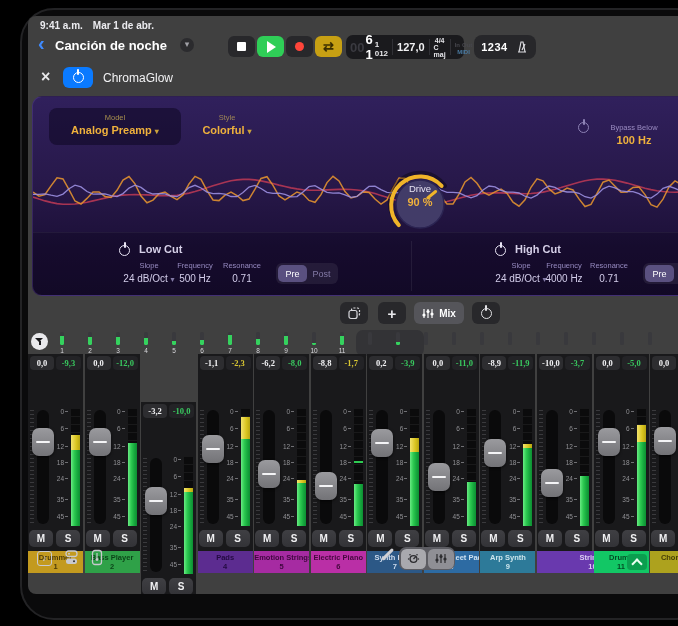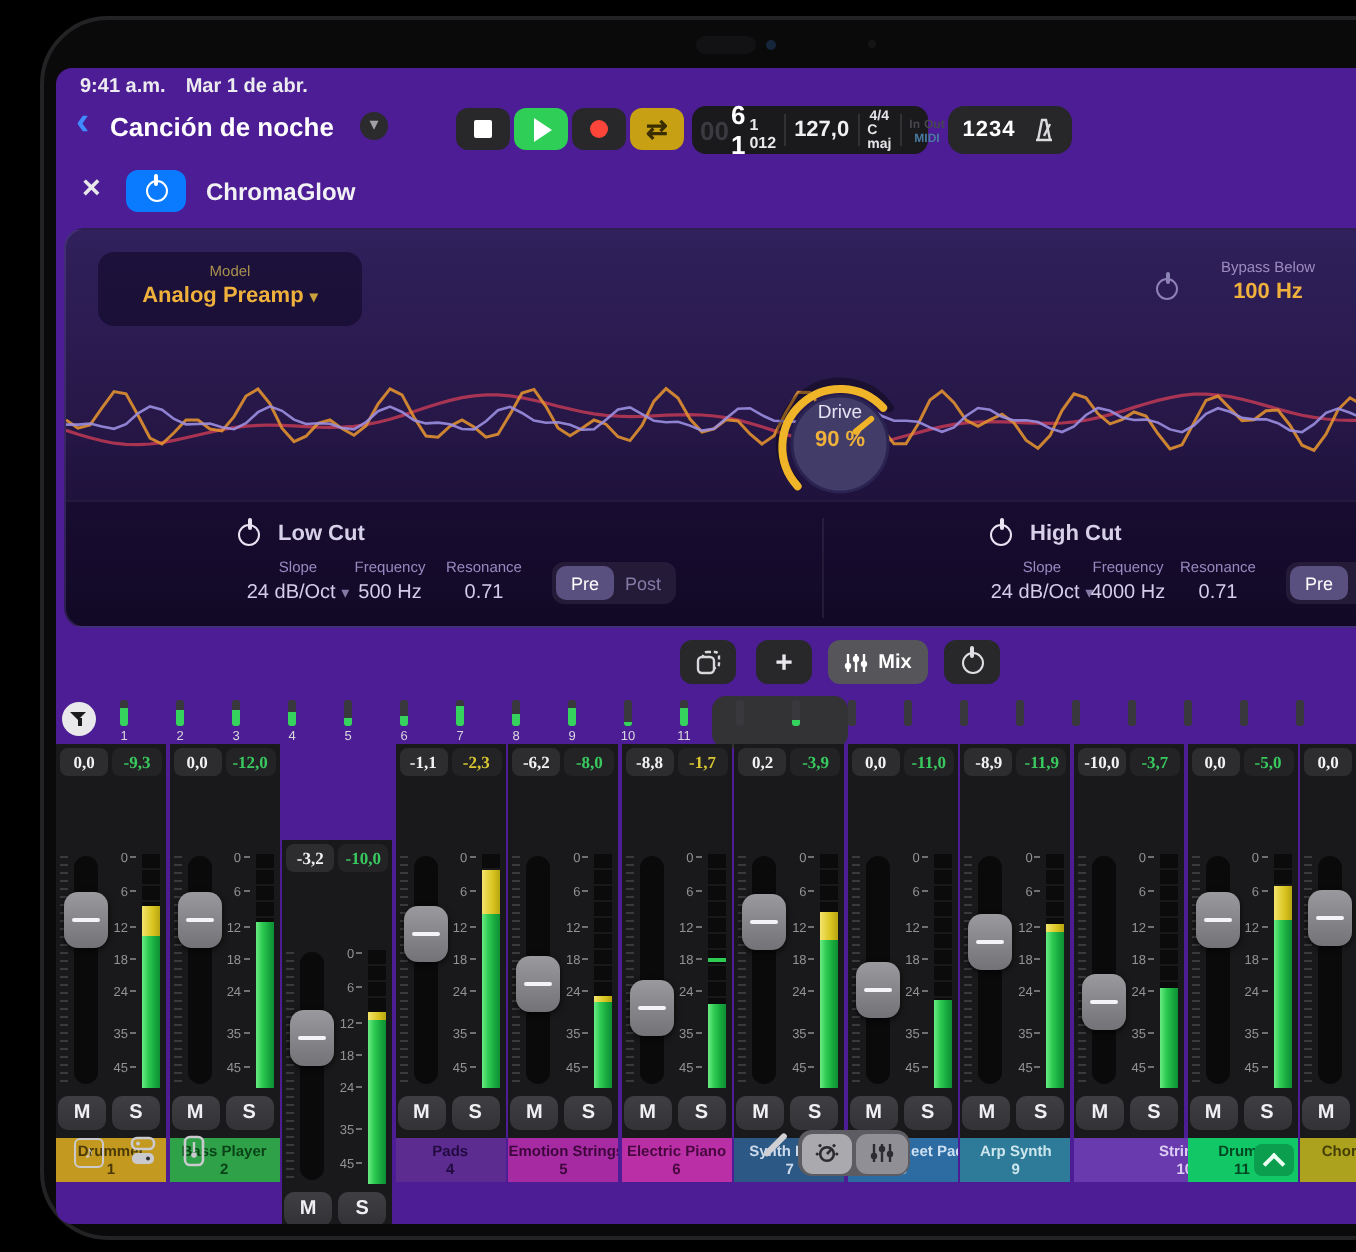--- a/index.html
+++ b/index.html
@@ -3,21 +3,21 @@
 <meta charset="utf-8">
 <style>
   html,body{margin:0;padding:0;background:#000;width:678px;height:626px;overflow:hidden;
     font-family:"Liberation Sans",sans-serif;-webkit-font-smoothing:antialiased;}
   
   #device{position:absolute;left:20px;top:8px;width:690px;height:612px;border-radius:34px;
     background:#0a0a0b;border:2px solid #232325;box-sizing:border-box;}
   .cam-pill{position:absolute;left:326px;top:8px;width:30px;height:9px;border-radius:5px;background:#121214;}
   .cam-dot{position:absolute;width:5px;height:5px;border-radius:50%;}
   
-  #screen{position:absolute;left:28px;top:34px;width:650px;height:578px;background:#4c1d95;
+  #screen{position:absolute;left:28px;top:16px;width:650px;height:578px;background:#404040;
     border-top-left-radius:8px;border-bottom-left-radius:8px;overflow:hidden;color:#fff;}
   
   .status{position:absolute;top:4px;left:12px;font-size:10px;font-weight:bold;color:#ececf0;}
   .status span{margin-right:10px;}
   
   .back{position:absolute;left:10px;top:17px;font-size:20px;color:#3f8bff;font-weight:bold;line-height:20px;}
   .song-title{position:absolute;left:27px;top:22px;font-size:13px;font-weight:bold;color:#fff;}
   .title-chev{position:absolute;left:152px;top:22px;width:14px;height:14px;border-radius:50%;
     background:#2b2b2e;color:#a0a0a6;font-size:9px;text-align:center;line-height:13px;}
   .tbtn{position:absolute;top:20px;width:27px;height:21px;border-radius:6px;background:#28282b;
@@ -41,34 +41,34 @@
   .count{position:absolute;left:446px;top:19px;width:62px;height:24px;border-radius:8px;background:#27272a;
     display:flex;align-items:center;justify-content:center;gap:7px;}
   .count b{font-size:11px;color:#fff;letter-spacing:0.5px;}
   
   .close-x{position:absolute;left:13px;top:52px;font-size:16px;color:#e8e8ea;font-weight:bold;}
   .pwr-btn{position:absolute;left:35px;top:51px;width:30px;height:21px;border-radius:6px;background:#0a7aff;
     display:flex;align-items:center;justify-content:center;}
   .pwr{display:inline-block;width:9px;height:9px;border:1.6px solid currentColor;border-radius:50%;position:relative;}
   .pwr::after{content:"";position:absolute;left:50%;top:-4px;transform:translateX(-50%);width:2px;height:6px;background:currentColor;border-radius:1px;box-shadow:0 0 0 1px rgba(10,122,255,0);}
   .pwr-btn .pwr{color:#fff;}
-  .plug-name{position:absolute;left:75px;top:55px;font-size:12px;color:#f2f2f4;font-weight:bold;}
+  .plug-name{position:absolute;left:75px;top:55px;font-size:12px;color:#f2f2f4;font-weight:normal;}
   
   #panel{position:absolute;left:4px;top:80px;width:700px;height:200px;border-radius:10px;
     background:linear-gradient(180deg,#30205c 0%,#271849 45%,#1b0f36 78%,#170c2e 100%);
     border:1px solid rgba(130,100,210,0.22);box-sizing:border-box;overflow:hidden;}
   .model-box{position:absolute;left:16px;top:11px;width:132px;height:37px;border-radius:8px;background:rgba(10,4,28,0.5);}
   .plab{font-size:7.5px;color:#a8904e;text-align:center;margin-top:5px;}
   .pval{font-size:11px;font-weight:bold;color:#efb13c;text-align:center;margin-top:2px;white-space:nowrap;}
   .style-box{position:absolute;left:156px;top:11px;width:76px;height:37px;}
   .style-box .plab{color:#9d8556;}
   .chev-s{font-size:8px;color:#caa23c;}
   .byp-pwr{position:absolute;left:545px;top:22px;color:#8d82b5;}
   .byp{position:absolute;left:560px;top:14px;width:82px;text-align:center;}
-  .byp .plab{color:#9b8cc2;margin-top:0;}
+  .byp .plab{color:#9b8cc2;margin-top:12px;}
   .drive-wrap{position:absolute;left:352px;top:42px;width:70px;text-align:center;z-index:3;}
   .drive-lab{font-size:9.5px;color:#e6e2f2;margin-top:44px;}
   .drive-val{font-size:11px;font-weight:bold;color:#efb13c;margin-top:2px;}
   #wave{position:absolute;left:0;top:50px;width:690px;height:90px;}
   .knob{position:absolute;left:354px;top:72px;z-index:2;}
   
   .cut-row{position:absolute;left:0;top:135px;width:700px;height:65px;background:rgba(5,0,15,0.22);
     border-top:1px solid rgba(255,255,255,0.05);}
   .cut-pwr{position:absolute;top:9px;color:#e8e4f4;}
   .cut-title{position:absolute;top:10px;font-size:11px;color:#d6d0e8;font-weight:bold;}
@@ -206,20 +206,24 @@
     <svg id="wave" viewBox="0 0 690 90">
         <polyline points="0,50.1 6,52.1 12,53.9 18,55.4 24,56.6 30,57.2 36,57.3 42,57.0 48,56.3 54,55.2 60,53.9 66,52.5 72,51.1 78,49.8 84,48.8 90,48.1 96,47.7 102,47.5 108,47.7 114,47.9 120,48.3 126,48.6 132,48.7 138,48.6 144,48.2 150,47.3 156,46.1 162,44.6 168,42.8 174,40.8 180,38.8 186,36.9 192,35.2 198,33.8 204,32.9 210,32.4 216,32.4 222,32.9 228,33.9 234,35.1 240,36.5 246,38.1 252,39.5 258,40.9 264,41.9 270,42.7 276,43.1 282,43.3 288,43.2 294,42.9 300,42.6 306,42.4 312,42.3 318,42.5 324,43.0 330,43.8 336,45.0 342,46.6 348,48.4 354,50.3 360,52.2 366,54.0 372,55.6 378,56.8 384,57.6 390,57.9 396,57.6 402,56.9 408,55.9 414,54.5 420,52.9 426,51.3 432,49.7 438,48.3 444,47.2 450,46.4 456,46.0 462,45.8 468,45.9 474,46.1 480,46.4 486,46.6 492,46.7 498,46.5 504,45.9 510,45.1 516,43.8 522,42.3 528,40.6 534,38.7 540,36.9 546,35.2 552,33.8 558,32.7 564,32.1 570,32.1 576,32.5 582,33.3 588,34.6 594,36.1 600,37.8 606,39.5 612,41.2 618,42.6 624,43.7 630,44.5 636,45.0 642,45.2 648,45.1 654,44.9 660,44.6 666,44.4 672,44.3 678,44.6 684,45.1 690,46.0" fill="none" stroke="#c03a55" stroke-width="1.6" opacity="0.85"></polyline>
         <polyline points="0,45.0 6,49.1 12,47.5 18,38.9 24,30.8 30,31.9 36,42.6 42,54.0 48,57.0 54,51.4 60,45.0 66,45.0 72,49.5 78,50.5 84,43.3 90,33.0 96,29.5 102,36.9 108,49.1 114,55.8 120,53.1 126,46.7 132,45.0 138,49.3 144,52.6 150,47.9 156,37.0 162,29.4 168,32.4 174,43.6 180,53.0 186,53.6 192,48.1 198,45.0 204,48.5 210,53.6 216,52.1 222,42.2 228,31.5 234,29.7 240,38.3 246,49.0 252,52.9 258,49.1 264,45.0 270,47.1 276,53.4 282,55.3 288,47.7 294,35.6 300,29.3 306,34.0 312,44.5 318,51.0 324,49.4 330,44.9 336,45.5 342,52.0 348,57.0 354,52.9 360,41.1 366,31.1 372,31.2 378,40.0 384,48.3 390,49.1 396,44.9 402,43.7 408,49.5 414,56.9 420,56.9 426,47.1 432,35.0 438,30.5 444,36.3 450,45.1 456,48.2 462,44.9 468,42.1 474,46.4 480,55.1 486,59.2 492,52.8 498,40.3 504,31.9 510,33.9 516,41.9 522,46.9 528,44.8 534,41.0 540,43.0 546,51.9 552,59.5 558,57.4 564,46.3 570,35.2 576,33.0 582,39.2 588,45.3 594,44.9 600,40.4 606,40.0 612,47.6 618,57.6 624,60.2 630,52.1 636,39.9 642,33.9 648,37.3 654,43.7 660,44.9 666,40.4 672,37.6 678,42.9 684,53.9 690,60.8" fill="none" stroke="#e09030" stroke-width="1.5" opacity="0.9"></polyline>
         <polyline points="0,47.3 6,47.3 12,46.8 18,48.2 24,49.4 30,47.1 36,41.7 42,38.2 48,39.9 54,44.5 60,47.2 66,47.0 72,46.8 78,48.6 84,49.6 90,46.6 96,41.1 102,38.2 108,40.4 114,44.8 120,47.0 126,46.6 132,46.9 138,49.0 144,49.7 150,46.1 156,40.6 162,38.3 168,41.0 174,45.1 180,46.7 186,46.3 192,47.1 198,49.5 204,49.7 210,45.6 216,40.1 222,38.4 228,41.5 234,45.3 240,46.4 246,46.1 252,47.4 258,49.9 264,49.6 270,44.9 276,39.7 282,38.7 288,42.1 294,45.4 300,46.1 306,45.9 312,47.8 318,50.3 324,49.4 330,44.3 336,39.4 342,39.1 348,42.6 354,45.4 360,45.7 366,45.9 372,48.2 378,50.6 384,49.1 390,43.7 396,39.2 402,39.5 408,43.0 414,45.4 420,45.4 426,45.9 432,48.7 438,50.9 444,48.7 450,43.0 456,39.0 462,39.9 468,43.4 474,45.2 480,45.1 486,46.0 492,49.2 498,51.0 504,48.2 510,42.5 516,39.0 522,40.4 528,43.7 534,45.0 540,44.8 546,46.3 552,49.7 558,51.1 564,47.7 570,41.9 576,39.1 582,40.9 588,43.9 594,44.7 600,44.6 606,46.6 612,50.2 618,51.1 624,47.1 630,41.4 636,39.3 642,41.4 648,44.0 654,44.3 660,44.4 666,46.9 672,50.6 678,51.0 684,46.4 690,41.1" fill="none" stroke="#9b8fe0" stroke-width="1.3" opacity="0.9"></polyline>
       </svg>
 
     <div class="model-box">
       <div class="plab">Model</div>
       <div class="pval"><span>Analog Preamp</span> <span class="chev-s">▾</span></div>
     </div>
+    <div class="style-box">
+      <div class="plab">Style</div>
+      <div class="pval"><span>Colorful</span> <span class="chev-s">▾</span></div>
+    </div>
 
     <div class="byp-pwr"><span class="pwr"></span></div>
     <div class="byp">
       <div class="plab">Bypass Below</div>
       <div class="pval">100 Hz</div>
     </div>
 
     <div class="drive-wrap">
       <div class="drive-lab">Drive</div>
       <div class="drive-val">90 %</div>

